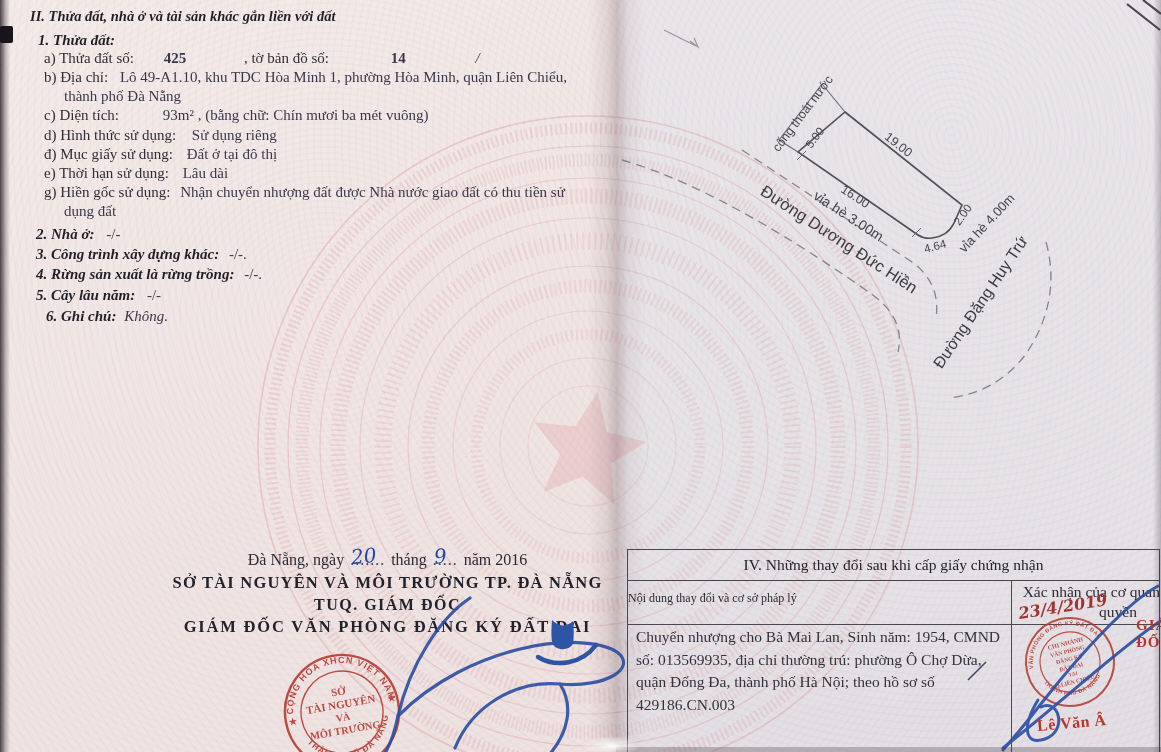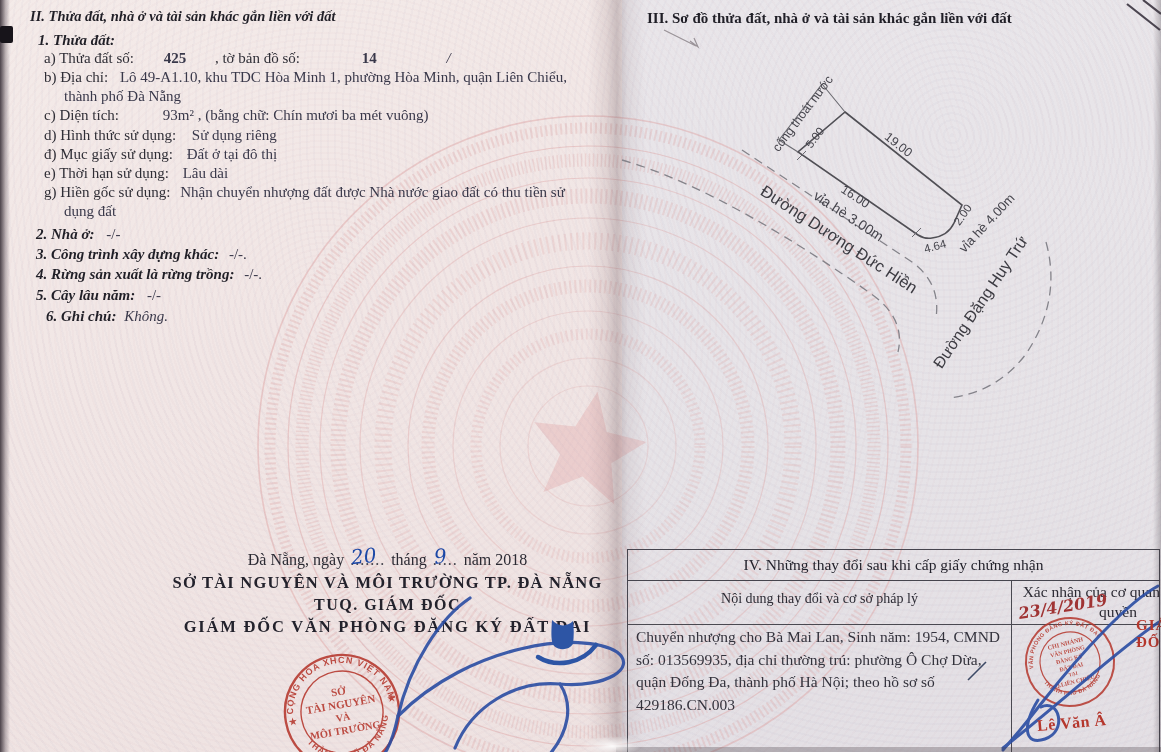--- a/index.html
+++ b/index.html
@@ -42,21 +42,21 @@
     font-family:"DejaVu Serif",serif;font-style:italic;font-size:20px;transform:rotate(-6deg);}
   .org1{font-size:16.5px;font-weight:bold;letter-spacing:1.2px;color:#23222c;margin-top:4px;}
   .org2{font-size:16px;font-weight:bold;letter-spacing:1.5px;color:#23222c;margin-top:3px;}
   .org3{font-size:16.5px;font-weight:bold;letter-spacing:1.8px;color:#23222c;margin-top:3px;}
 
   .t4{left:627px;top:549px;width:531px;height:203px;border:1.4px solid #46454e;z-index:4;position:absolute;}
   .t4-title{position:absolute;left:0;right:0;top:0;height:30px;border-bottom:1.3px solid #46454e;
     text-align:center;font-size:15.5px;font-weight:normal;color:#23222c;line-height:30px;}
   .t4-head{position:absolute;left:0;right:0;top:31px;height:43px;border-bottom:1.3px solid #4a4951;}
   .t4-div{position:absolute;left:383px;top:31px;bottom:0;width:0;border-left:1.3px solid #4a4951;}
-  .t4-h1{position:absolute;left:0;width:383px;top:10px;text-align:center;font-size:14px;color:#2b2a33;}
+  .t4-h1{position:absolute;left:0;width:383px;top:10px;text-align:left;font-size:12px;color:#2b2a33;}
   .t4-h2{position:absolute;left:385px;width:210px;top:1px;text-align:center;font-size:15.5px;
     line-height:20px;color:#2b2a33;white-space:normal;}
   .t4-entry{position:absolute;left:8px;top:76px;width:378px;font-size:15.5px;line-height:22.5px;
     color:#33323c;white-space:normal;}
   .hand-red{position:absolute;left:1018px;top:597px;z-index:6;color:#a03434;
     font-family:"DejaVu Serif",serif;font-style:italic;font-weight:bold;font-size:16px;
     transform:rotate(-9deg);}
   .confirm-role{position:absolute;left:1136px;top:617px;z-index:6;color:#b5372d;
     font-weight:bold;font-size:15px;letter-spacing:1px;}
   .confirm-name{position:absolute;left:1037px;top:714px;z-index:6;color:#b5372d;
@@ -98,21 +98,21 @@
   </svg>
 
   <div class="abs fold"></div>
 
   <div class="txt s2-title b" style="left:30px;top:8px;font-style:italic;">II. Thửa đất, nhà ở và tài sản khác gắn liền với đất</div>
   <div class="txt row bi" style="left:38px;top:32px;">1. Thửa đất:</div>
 
   <div class="txt row" style="left:44px;top:50px;">
     <span>a) Thửa đất số:</span>
     <span class="val b" style="margin-left:26px;">425</span>
-    <span style="margin-left:25px;">, tờ bản đồ số:</span>
+    <span style="margin-left:54px;">, tờ bản đồ số:</span>
     <span class="val b" style="margin-left:58px;">14</span>
     <span class="val" style="margin-left:66px;font-style:italic;">/</span>
   </div>
 
   <div class="txt row" style="left:44px;top:69px;">
     <span>b) Địa chỉ:</span>
     <span class="val" style="margin-left:8px;">Lô 49-A1.10, khu TDC Hòa Minh 1, phường Hòa Minh, quận Liên Chiểu,</span>
   </div>
   <div class="txt row val" style="left:64px;top:88px;">thành phố Đà Nẵng</div>
 
@@ -154,35 +154,34 @@
   </div>
   <div class="txt row" style="left:36px;top:287px;">
     <span class="bi">5. Cây lâu năm:</span>
     <span class="val" style="margin-left:8px;">-/-</span>
   </div>
   <div class="txt row" style="left:36px;top:308px;margin-left:10px;">
     <span class="bi">6. Ghi chú:</span>
     <span class="val" style="font-style:italic;margin-left:4px;">Không.</span>
   </div>
 
-  <div class="txt s3-title b" style="left:647px;top:10px;">III. Sơ đồ thửa đất, nhà ở và tài sản khác gắn liền với đất</div>
 
   <div class="sign-block">
     <div class="sign-date">
       <span>Đà Nẵng, ngày</span>
       <span class="dots-wrap">
         <span class="dots">.......</span>
         <span class="hand-blue">20</span>
       </span>
       <span>tháng</span>
       <span class="dots-wrap">
         <span class="dots">.....</span>
         <span class="hand-blue">9</span>
       </span>
-      <span>năm 2018</span>
+      <span>năm 2016</span>
     </div>
     <div class="org1">SỞ TÀI NGUYÊN VÀ MÔI TRƯỜNG TP. ĐÀ NẴNG</div>
     <div class="org2">TUQ. GIÁM ĐỐC</div>
     <div class="org3">GIÁM ĐỐC VĂN PHÒNG ĐĂNG KÝ ĐẤT ĐAI</div>
   </div>
 
   <div class="t4">
     <div class="t4-title">IV. Những thay đổi sau khi cấp giấy chứng nhận</div>
     <div class="t4-head">
       <div class="t4-h1">Nội dung thay đổi và cơ sở pháp lý</div>

